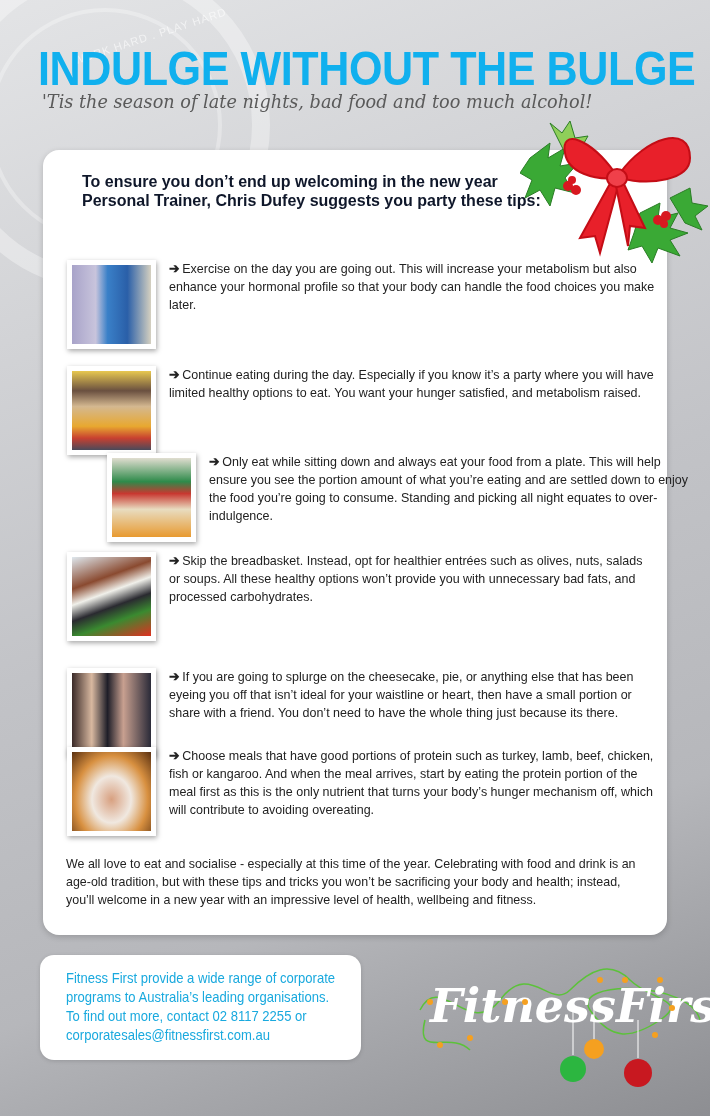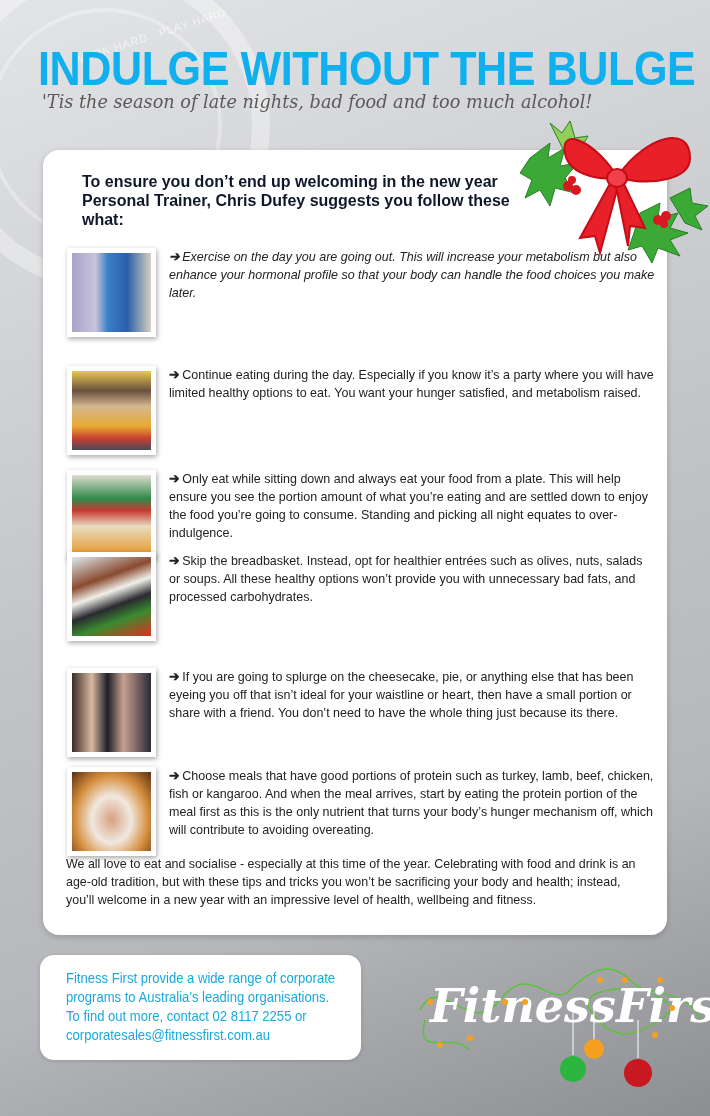--- a/index.html
+++ b/index.html
@@ -89,21 +89,21 @@
 <div class="bg-emblem"></div>
 <div class="bg-emblem-text">WORK HARD . PLAY HARD</div>
 
 <h1 class="title">INDULGE WITHOUT THE BULGE</h1>
 <div class="subtitle">'Tis the season of late nights, bad food and too much alcohol!</div>
 
 <div class="card"></div>
 
 <div class="intro">
   <div>To ensure you don’t end up welcoming in the new year</div>
-  <div>Personal Trainer, Chris Dufey suggests you follow these what:</div>
+  <div>Personal Trainer, Chris Dufey suggests you party these tips:</div>
 </div>
 
 <svg class="bow" viewBox="0 0 190 145">
   <g fill="#3aa935" stroke="#2a7d25" stroke-width="1">
     <path d="M10 40 L30 25 L28 40 L45 30 L40 48 L58 45 L45 60 L55 75 L35 70 L30 88 L20 72 L5 80 L12 62 L0 55 Z"></path>
     <path d="M120 95 L140 85 L138 100 L158 95 L150 110 L168 115 L150 122 L160 138 L138 130 L132 145 L122 128 L108 132 L114 115 Z"></path>
     <path d="M150 80 L170 70 L172 85 L188 88 L175 98 L182 112 L165 105 Z"></path>
     <path d="M30 5 L42 15 L50 3 L55 20 L68 18 L60 32 L45 35 Z" fill="#8fcf5a"></path>
   </g>
   <g fill="#e8202a" stroke="#c40d16" stroke-width="2">
@@ -116,39 +116,39 @@
   <g fill="#d81820">
     <circle cx="48" cy="68" r="5"></circle>
       <circle cx="56" cy="72" r="5"></circle>
       <circle cx="52" cy="62" r="4"></circle>
     <circle cx="138" cy="102" r="5"></circle>
       <circle cx="146" cy="98" r="5"></circle>
       <circle cx="144" cy="106" r="4"></circle>
   </g>
 </svg>
 
-<div class="tip" style="top:248px;font-style:italic;">
+<div class="tip" style="top:260px;">
   <div class="photo">
     <div class="photo-inner" style="background: linear-gradient(90deg, #a8a3c9 0%, #c8c4dc 30%, #3a80c8 45%, #2a5fa8 70%, #d5d0c0 100%);"></div>
   </div>
   <div class="tip-text">
     <span class="tip-arrow">➔</span><span class="tip-body">Exercise on the day you are going out. This will increase your metabolism but also enhance your hormonal profile so that your body can handle the food choices you make later.</span>
   </div>
 </div>
 
 <div class="tip" style="top:366px;">
   <div class="photo">
     <div class="photo-inner" style="background: linear-gradient(180deg, #e8c850 0%, #6a5040 25%, #d4b890 45%, #e8a830 70%, #c84030 85%, #4a4a5a 100%);"></div>
   </div>
   <div class="tip-text">
     <span class="tip-arrow">➔</span><span class="tip-body">Continue eating during the day. Especially if you know it’s a party where you will have limited healthy options to eat. You want your hunger satisfied, and metabolism raised.</span>
   </div>
 </div>
 
-<div class="tip" style="top:470px;">
+<div class="tip" style="top:453px;margin-left:40px;">
   <div class="photo">
     <div class="photo-inner" style="background: linear-gradient(180deg, #e0ddd0 0%, #2e8a4a 30%, #c83830 45%, #e8dcc0 65%, #e89a30 100%);"></div>
   </div>
   <div class="tip-text">
     <span class="tip-arrow">➔</span><span class="tip-body">Only eat while sitting down and always eat your food from a plate. This will help ensure you see the portion amount of what you’re eating and are settled down to enjoy the food you’re going to consume. Standing and picking all night equates to over-indulgence.</span>
   </div>
 </div>
 
 <div class="tip" style="top:552px;text-decoration:underline;">
   <div class="photo">
@@ -161,21 +161,21 @@
 
 <div class="tip" style="top:668px;">
   <div class="photo">
     <div class="photo-inner" style="background: linear-gradient(90deg, #3a2a28 0%, #d8b8a0 25%, #1e1e28 45%, #c8a090 65%, #2a2a38 100%);"></div>
   </div>
   <div class="tip-text">
     <span class="tip-arrow">➔</span><span class="tip-body">If you are going to splurge on the cheesecake, pie, or anything else that has been eyeing you off that isn’t ideal for your waistline or heart, then have a small portion or share with a friend. You don’t need to have the whole thing just because its there.</span>
   </div>
 </div>
 
-<div class="tip" style="top:747px;margin-top:20px;">
+<div class="tip" style="top:747px;">
   <div class="photo">
     <div class="photo-inner" style="background: radial-gradient(ellipse at 50% 60%, #d8a080 0%, #f0e8e0 35%, #d89040 65%, #5a3010 100%);"></div>
   </div>
   <div class="tip-text">
     <span class="tip-arrow">➔</span><span class="tip-body">Choose meals that have good portions of protein such as turkey, lamb, beef, chicken, fish or kangaroo. And when the meal arrives, start by eating the protein portion of the meal first as this is the only nutrient that turns your body’s hunger mechanism off, which will contribute to avoiding overeating.</span>
   </div>
 </div>
 
 <p class="outro">We all love to eat and socialise - especially at this time of the year. Celebrating with food and drink is an age-old tradition, but with these tips and tricks you won’t be sacrificing your body and health; instead, you’ll welcome in a new year with an impressive level of health, wellbeing and fitness.</p>
 

